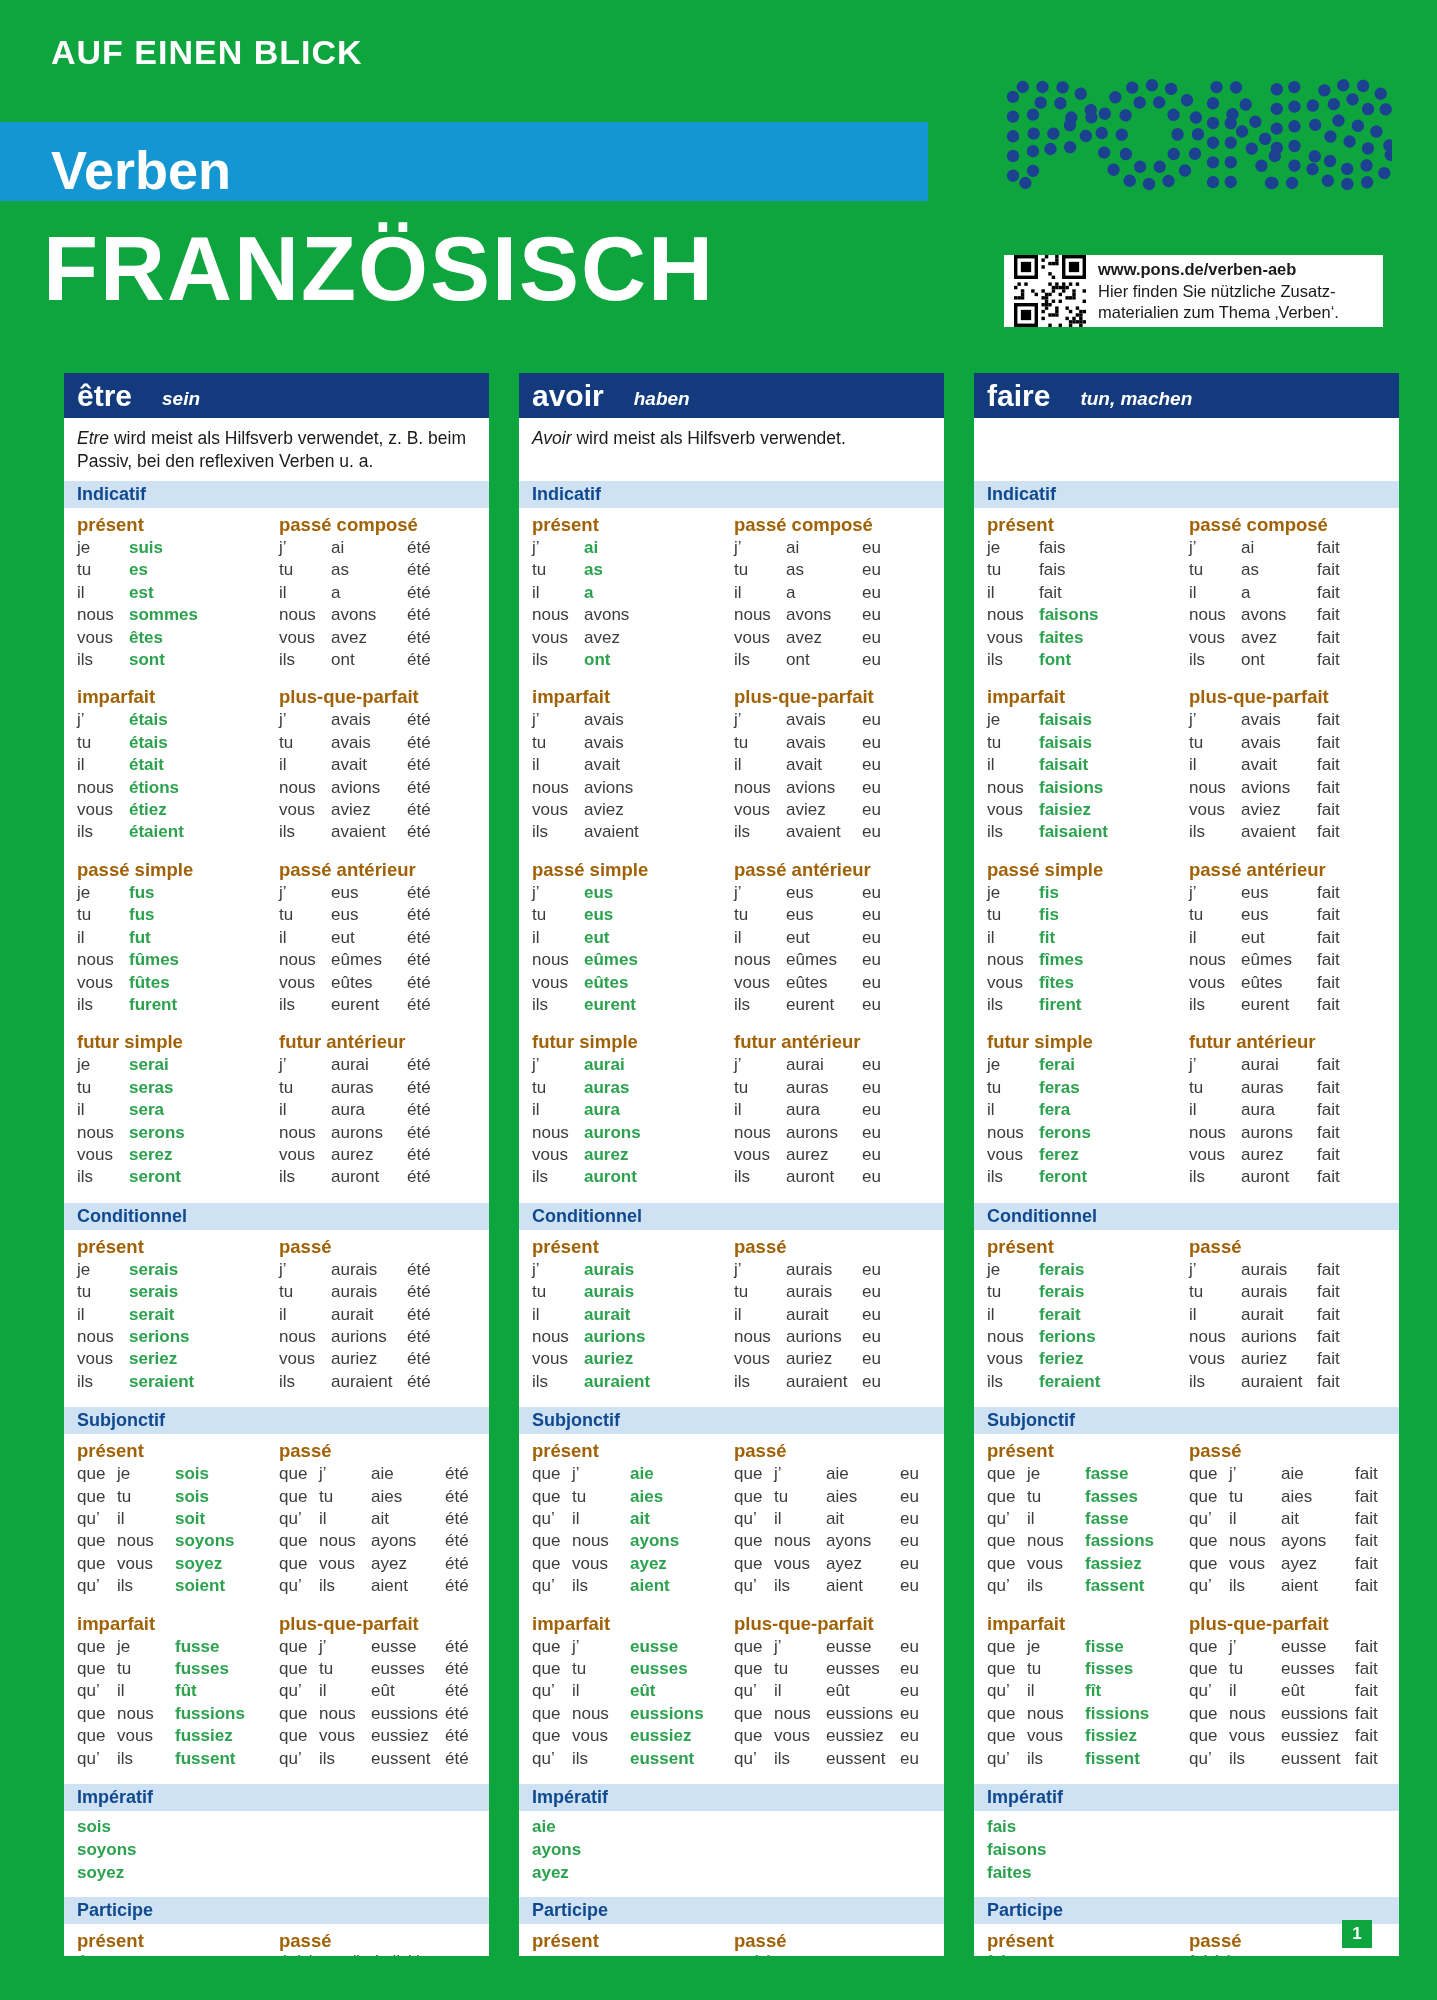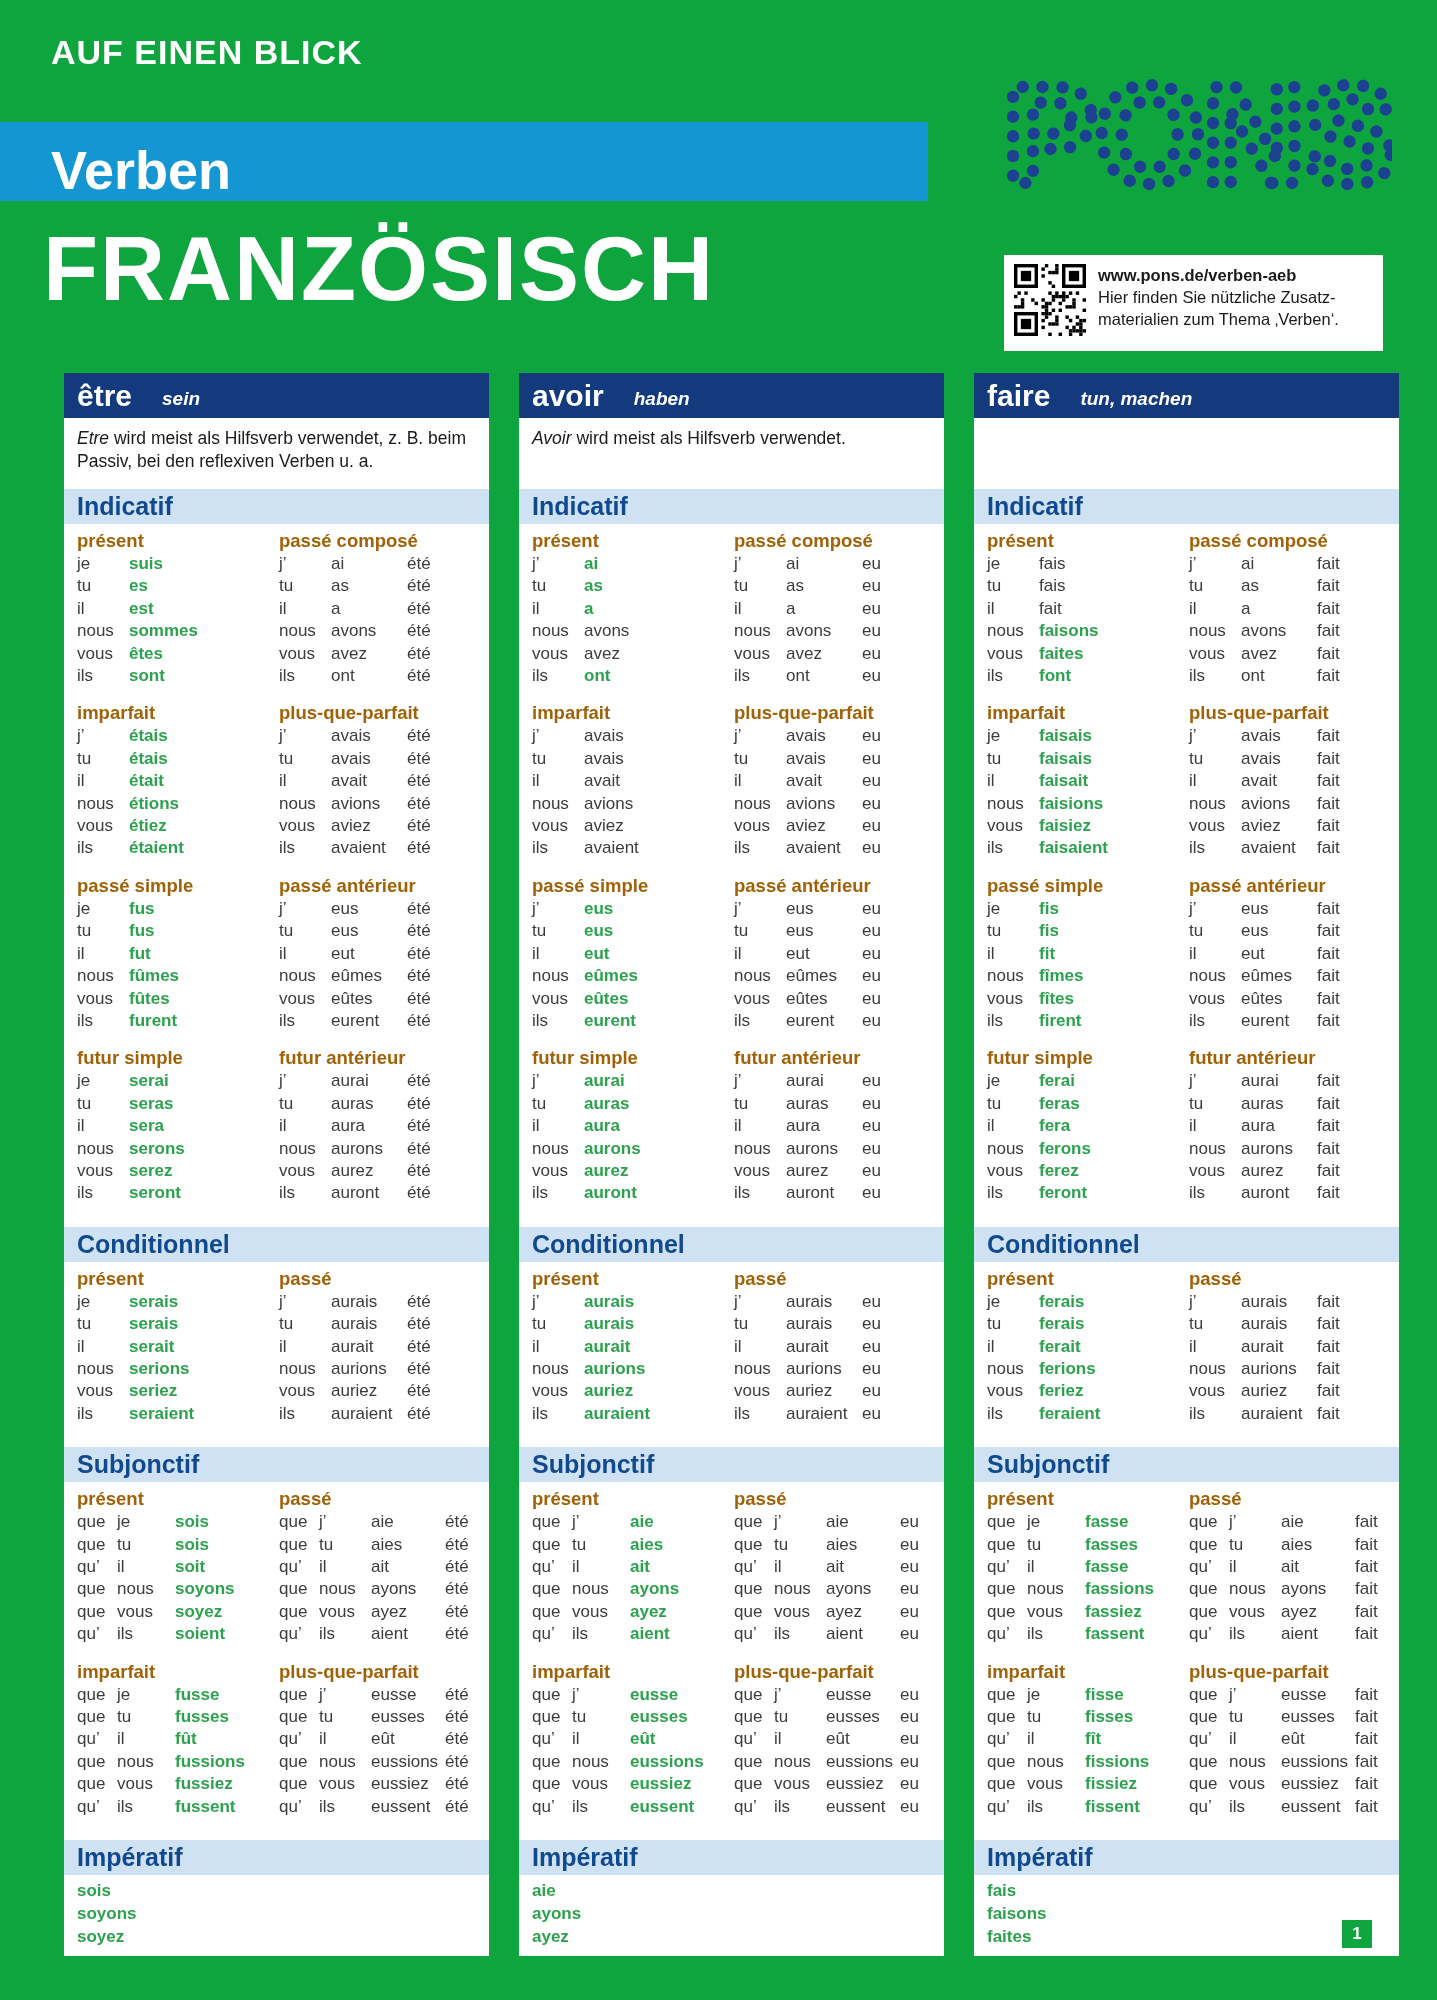--- a/index.html
+++ b/index.html
@@ -8,37 +8,37 @@
   
   .kicker{position:absolute;left:51px;top:33px;color:#ffffff;font-size:34px;
           font-weight:bold;letter-spacing:1px;}
   .band{position:absolute;left:0;top:122px;width:928px;height:79px;background:#1496d2;
         display:flex;align-items:flex-end;}
   .band-label{color:#fff;font-size:54px;font-weight:bold;margin-left:51px;}
   .big-title{position:absolute;left:43px;top:218px;color:#fff;font-size:90px;
              font-weight:bold;letter-spacing:2px;}
   .pons{position:absolute;left:1000px;top:62px;width:392px;height:148px;}
   
-  .infobox{position:absolute;left:1004px;top:255px;width:379px;height:96px;background:#fff;
-           box-sizing:border-box;padding:9px 10px;display:flex;gap:12px;align-items:flex-start;}
+  .infobox{position:absolute;left:1004px;top:255px;width:379px;height:72px;background:#fff;
+           box-sizing:border-box;padding:9px 10px;display:flex;gap:12px;align-items:center;}
   .qr{width:72px;height:72px;flex:0 0 72px;}
   .info-text{font-size:16.5px;line-height:1.33;color:#1a1a1a;padding-top:1px;}
   .info-url{font-weight:bold;}
   
   .columns{position:absolute;left:64px;top:373px;display:flex;gap:30px;}
   .col{width:425px;height:1583px;background:#ffffff;box-sizing:border-box;overflow:hidden;}
   .col-header{background:#133a7c;color:#fff;height:45px;display:flex;align-items:center;
               padding-left:13px;box-sizing:border-box;}
   .col-verb{font-size:30px;font-weight:bold;}
   .col-trans{font-size:19px;font-weight:bold;font-style:italic;margin-left:30px;padding-top:6px;}
   .intro{height:58px;padding:9px 14px 0 13px;font-size:17.5px;line-height:1.32;color:#1a1a1a;
          box-sizing:border-box;}
   .intro .lead{font-style:italic;}
-  .sec-bar{background:#cfe2f3;color:#11498f;font-weight:bold;font-size:25px;
-           padding:3px 0 3px 13px;margin-top:13px;}
+  .sec-bar{background:#cfe2f3;color:#11498f;font-weight:bold;font-size:18px;
+           padding:3px 0 3px 13px;margin-top:5px;}
   .pair{display:flex;padding:5px 8px 9px 13px;}
   .half{width:50%;box-sizing:border-box;}
   .tense-title{font-weight:bold;font-size:18.5px;color:#a16207;line-height:24px;}
   .crow{display:grid;font-size:17px;line-height:22.4px;color:#3c3c3c;white-space:nowrap;}
   .crow.simple{grid-template-columns:52px 1fr;}
   .crow.compound{grid-template-columns:52px 76px 1fr;}
   .crow.subj{grid-template-columns:40px 58px 1fr;}
   .crow.subj_compound{grid-template-columns:40px 52px 74px 1fr;}
   .g{color:#2ca24e;font-weight:bold;}
   .imp-list{padding:4px 13px 8px;}

